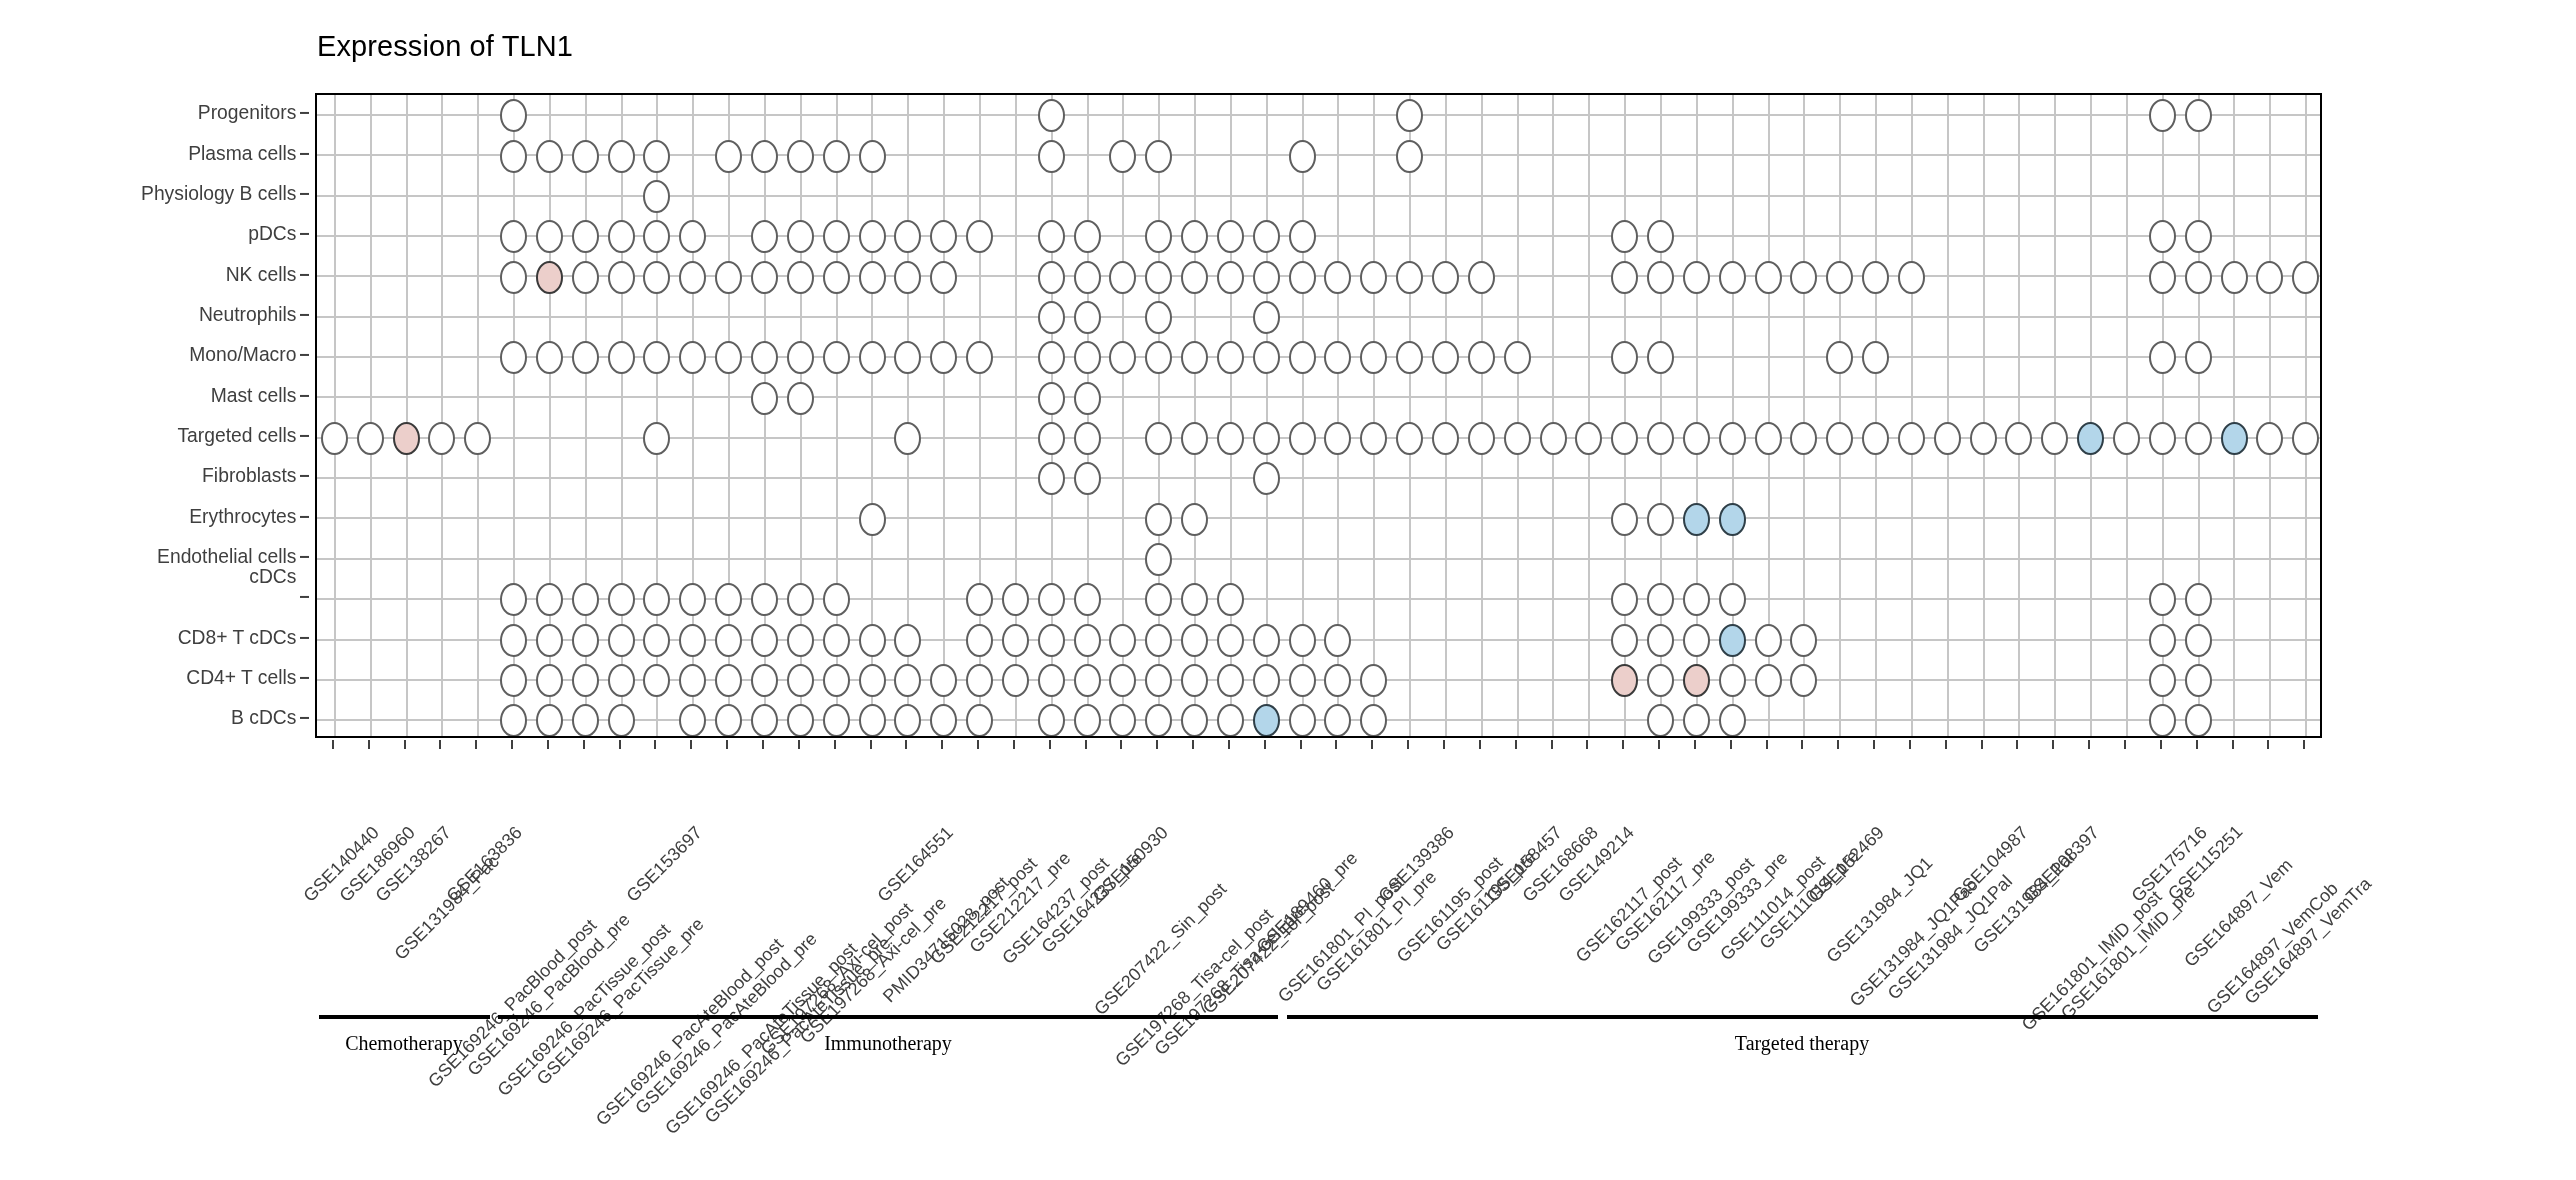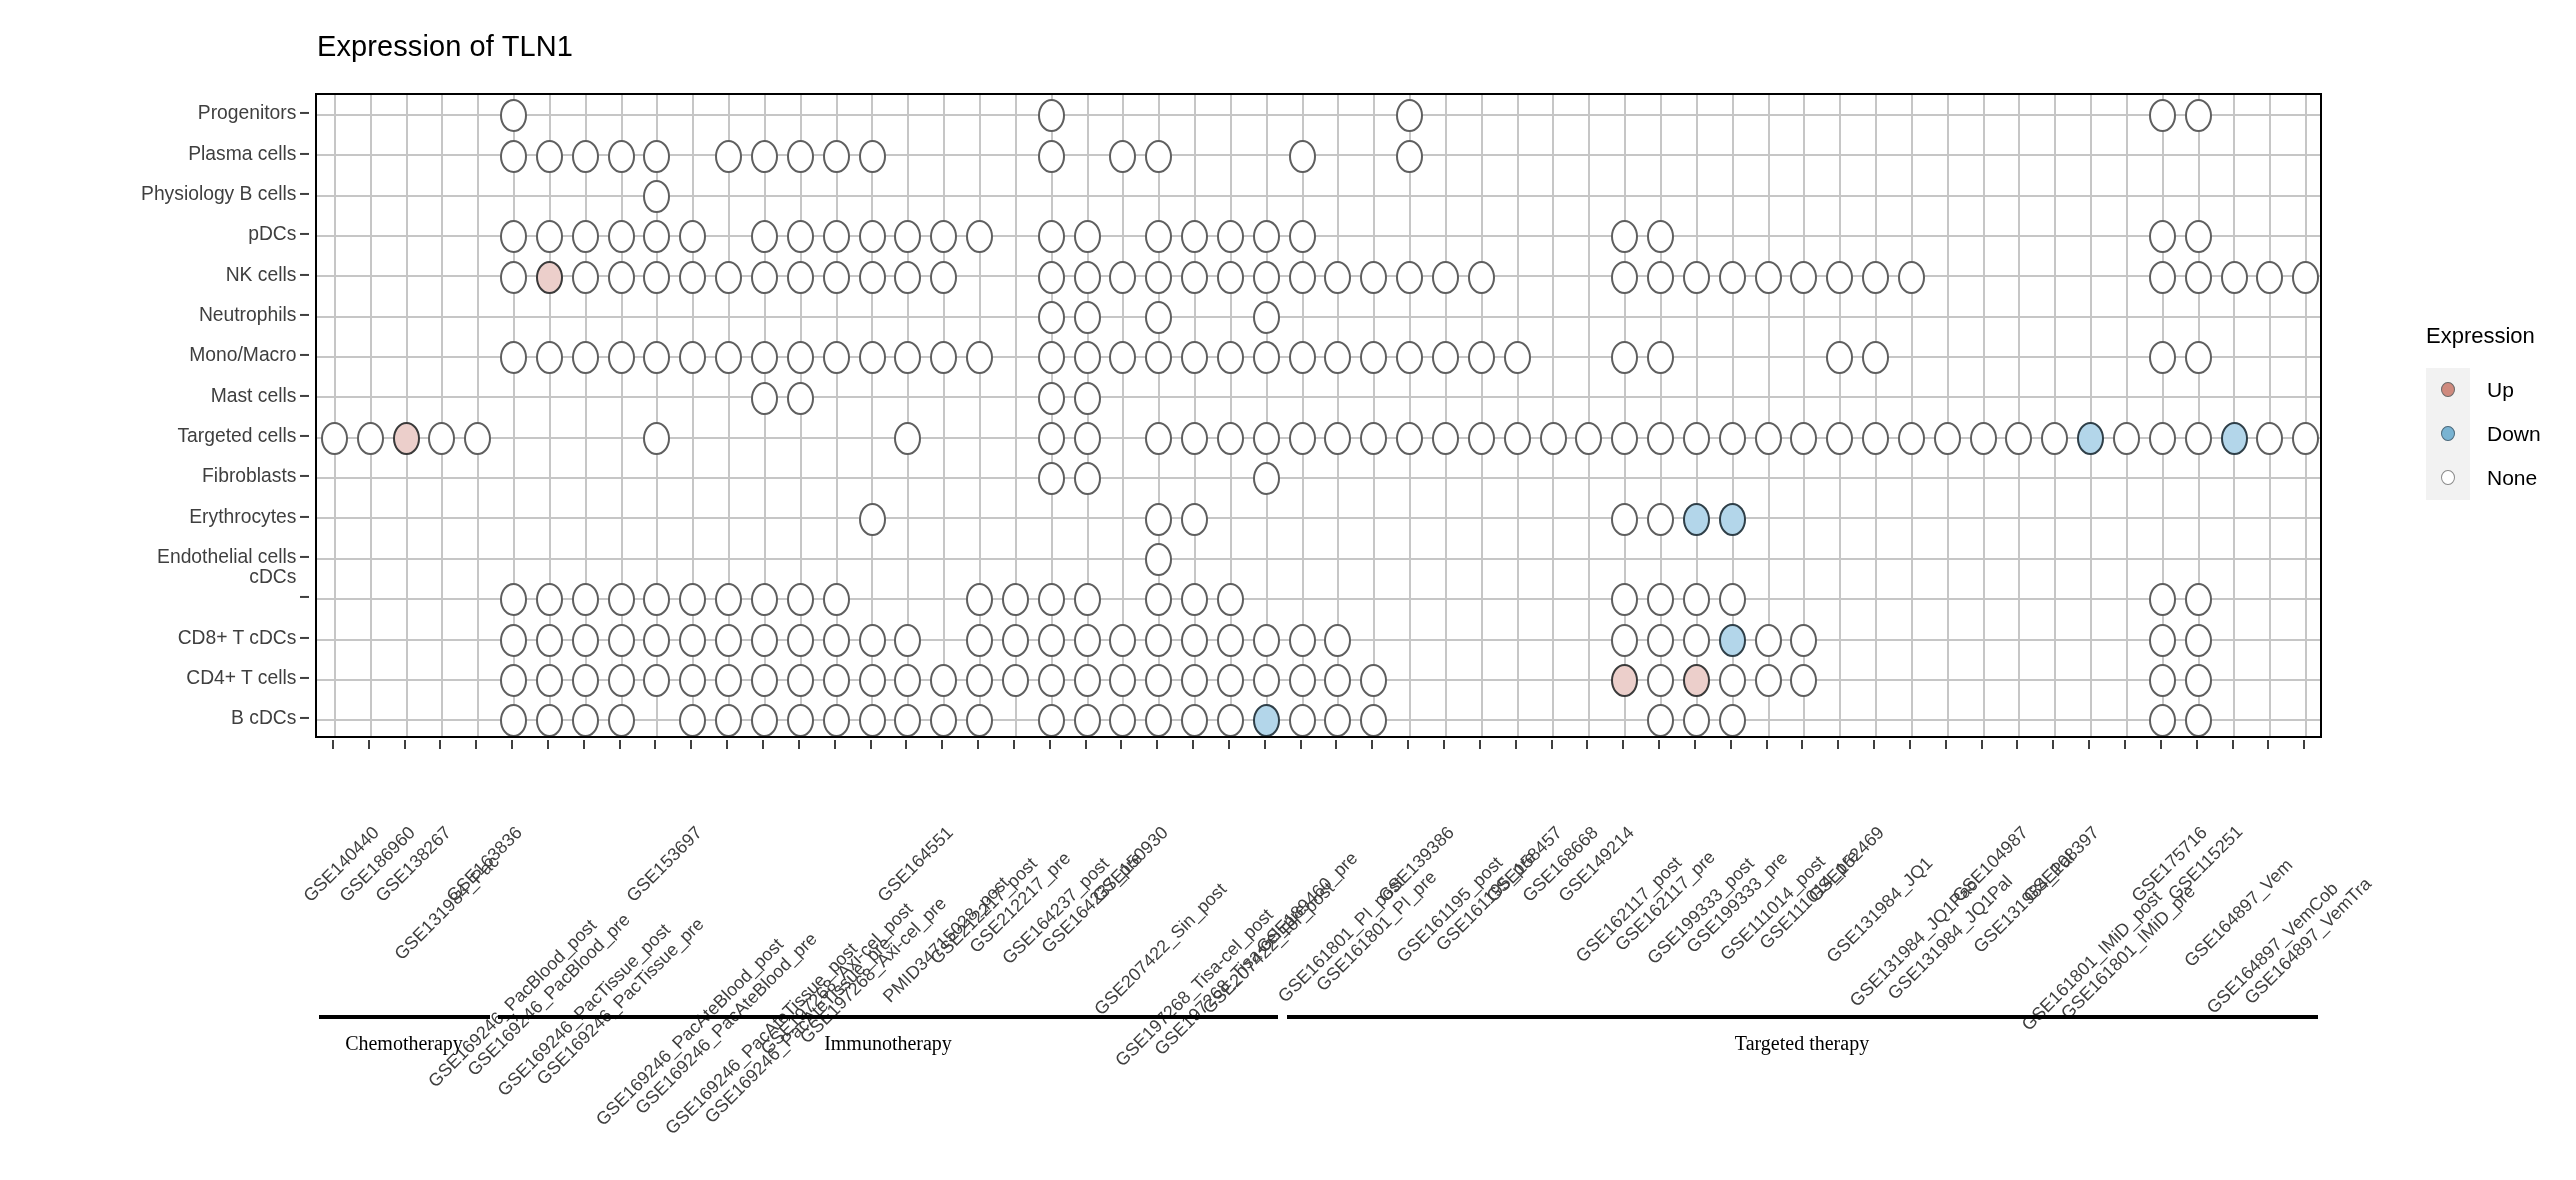--- a/index.html
+++ b/index.html
@@ -664,38 +664,15 @@
 
   <div id="therapy-groups">
       <div class="tg-line" style="left: 319px; width: 171px;"></div>
       <div class="tg-label" style="left: 404px;">Chemotherapy</div>
       <div class="tg-line" style="left: 498px; width: 780px;"></div>
       <div class="tg-label" style="left: 888px;">Immunotherapy</div>
       <div class="tg-line" style="left: 1287px; width: 1031px;"></div>
       <div class="tg-label" style="left: 1802px;">Targeted therapy</div>
     </div>
 
-  <div id="legend">
-    <div id="legend-title">Expression</div>
-    <div id="legend-items">
-        <div class="legend-row">
-          <div class="legend-key">
-            <div class="legend-dot up"></div>
-          </div>
-          <div class="legend-label">Up</div>
-        </div>
-        <div class="legend-row">
-          <div class="legend-key">
-            <div class="legend-dot down"></div>
-          </div>
-          <div class="legend-label">Down</div>
-        </div>
-        <div class="legend-row">
-          <div class="legend-key">
-            <div class="legend-dot none"></div>
-          </div>
-          <div class="legend-label">None</div>
-        </div>
-      </div>
-  </div>
 
 </div>
 
 
 </body></html>

